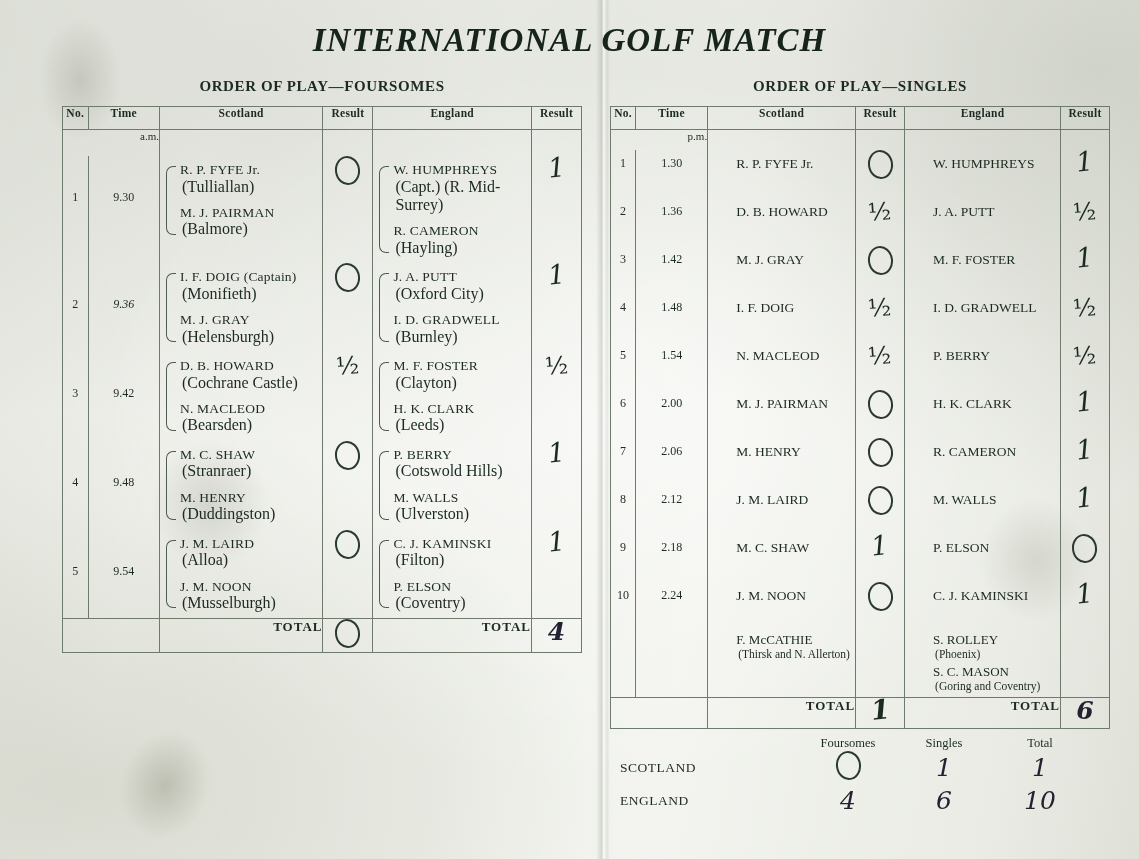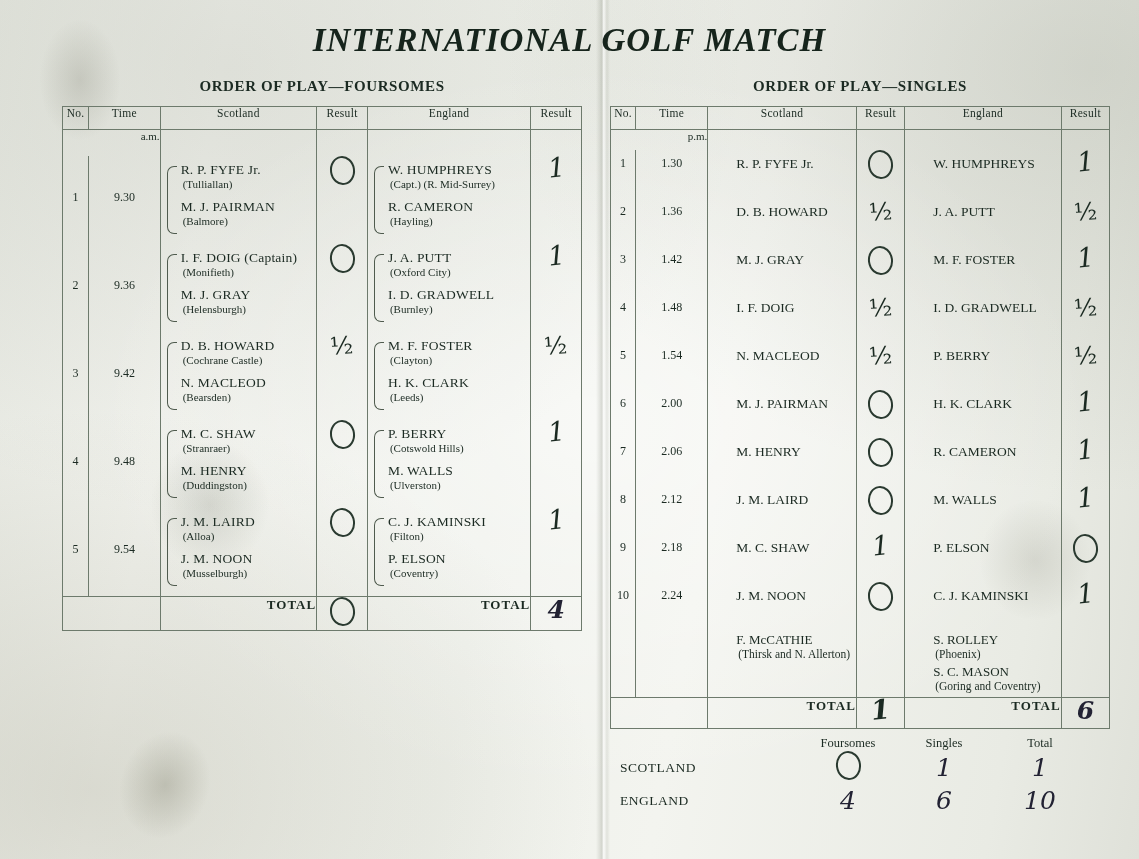--- a/index.html
+++ b/index.html
@@ -50,21 +50,21 @@
   table.sheet{
     position:absolute;top:106px;border-collapse:collapse;width:100%;
     font-size:13px;
   }
   table.sheet th, table.sheet td{
     border:1px solid #6d7a6c;
     padding:0;
     vertical-align:top;
   }
   th{
-    font-weight:normal;font-size:11.5px;height:22px;
+    font-weight:bold;font-size:11.5px;height:22px;
     letter-spacing:.3px;
   }
   .no-col{width:30px;}
   .time-col{width:46px;}
   .name-col{width:196px;}
   .res-col{width:62px;}
 
   td.cell{height:auto;}
   .pairblock{
     position:relative;
@@ -74,21 +74,21 @@
   .brace{
     position:absolute;left:6px;top:10px;bottom:10px;width:9px;
     border-left:1.4px solid #4f5b4e;
     border-top:1.4px solid #4f5b4e;
     border-bottom:1.4px solid #4f5b4e;
     border-radius:7px 0 0 7px;
   }
   .player{margin-bottom:9px;}
   .player:last-child{margin-bottom:0;}
   .pname{font-size:13.5px;letter-spacing:.2px;line-height:1.15;}
-  .pclub{font-size:11px;margin-left:2px;line-height:1.15;}
+  .pclub{font-size:16px;margin-left:2px;line-height:1.15;}
 
   .single-row td{height:48px;}
   .single-name{padding:6px 0 0 28px;font-size:13.5px;}
   .num{padding:6px 0 0 0;text-align:center;font-size:12px;}
   .time{padding:6px 0 0 0;text-align:center;font-size:12px;}
 
   
   .hand{
     font-family:"DejaVu Serif", serif;
     font-style:italic;
@@ -196,21 +196,21 @@
             </div>
           </div>
         </td>
         <td class="mark-cell" style="border-top:none;border-bottom:none;"><span class="one">1</span></td>
       </tr>
 
       <tr>
         <td style="border-top:none;border-bottom:none;">
             <div class="num" style="padding-top:34px">2</div>
           </td>
-        <td style="border-top:none;border-bottom:none;">
+        <td style="border-top:none;border-bottom:none;font-style:italic;">
             <div class="time" style="padding-top:34px">9.36</div>
           </td>
         <td style="border-top:none;border-bottom:none;" class="cell">
           <div class="pairblock">
             <div class="brace"></div>
             <div class="player">
               <div class="pname">I. F. DOIG (Captain)</div>
               <div class="pclub">(Monifieth)</div>
             </div>
             <div class="player">

